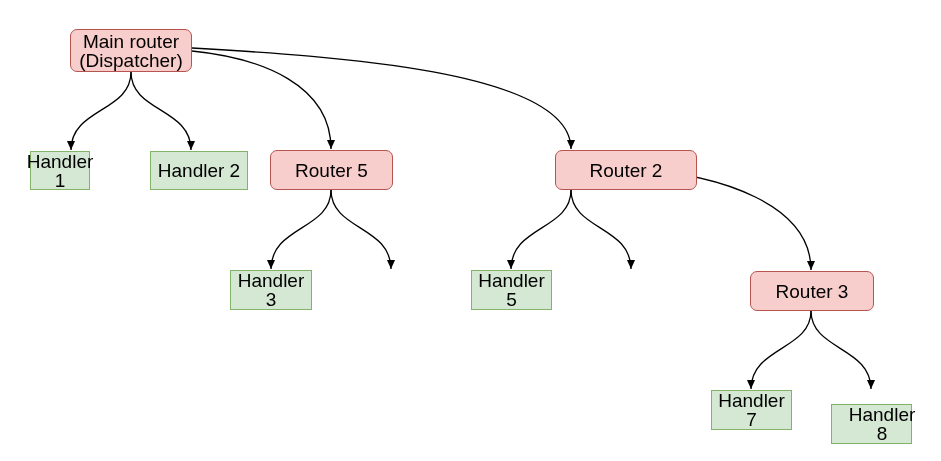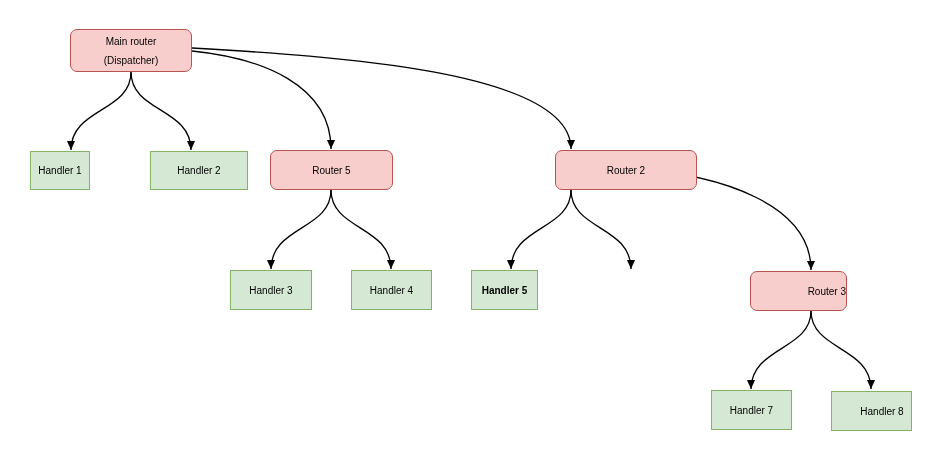--- a/index.html
+++ b/index.html
@@ -22,21 +22,21 @@
     width: 941px;
     height: 461px;
   }
   .node {
     position: absolute;
     box-sizing: border-box;
     display: flex;
     align-items: center;
     justify-content: center;
     text-align: center;
-    font-size: 10px;
+    font-size: 19px;
     color: #000000;
     line-height: 19px;
     white-space: pre-line;
   }
   .node.router {
     background: #f8cecc;
     border: 1.3px solid #b85450;
     border-radius: 7px;
   }
   .node.handler {
@@ -45,25 +45,25 @@
     border-radius: 0;
   }
   
   .n-main { left: 70px;  top: 29px;  width: 122px; height: 43px; }
   .n-h1   { left: 30px;  top: 151px; width: 60px;  height: 39px; }
   .n-h2   { left: 150px; top: 151px; width: 98px;  height: 39px; }
   .n-r1   { left: 270px; top: 150px; width: 123px; height: 40px; }
   .n-r2   { left: 511px; top: 150px; width: 142px; height: 40px; margin-left: 44px; }
   .n-h3   { left: 230px; top: 270px; width: 82px;  height: 40px; align-items: center; }
   .n-h4   { left: 351px; top: 270px; width: 81px;  height: 40px; }
-  .n-h5   { left: 471px; top: 270px; width: 67px;  height: 40px; font-weight: bold; }
+  .n-h5   { left: 471px; top: 270px; width: 81px;  height: 40px; }
   .n-h6   { left: 591px; top: 270px; width: 81px;  height: 40px; }
-  .n-r3   { left: 750px; top: 271px; width: 97px; height: 40px; justify-content: flex-end; }
+  .n-r3   { left: 750px; top: 271px; width: 124px; height: 40px; }
   .n-h7   { left: 711px; top: 390px; width: 81px;  height: 40px; }
-  .n-h8   { left: 831px; top: 391px; width: 81px;  height: 40px; padding-left: 21px; }
+  .n-h8   { left: 831px; top: 404px; width: 81px;  height: 40px; padding-left: 21px; }
   .edge {
     fill: none;
     stroke: #000000;
     stroke-width: 1.3px;
   }
 </style>
 </head>
 <body>
 
 <div class="canvas">
@@ -105,23 +105,20 @@
   </div>
 
   <div class="node router n-r2">
     <span>Router 2</span>
   </div>
 
   <div class="node handler n-h3">
     <span>Handler 3</span>
   </div>
 
-  <div class="node handler n-h4">
-    <span>Handler 4</span>
-  </div>
 
   <div class="node handler n-h5">
     <span>Handler 5</span>
   </div>
 
 
   <div class="node router n-r3">
     <span>Router 3</span>
   </div>
 

